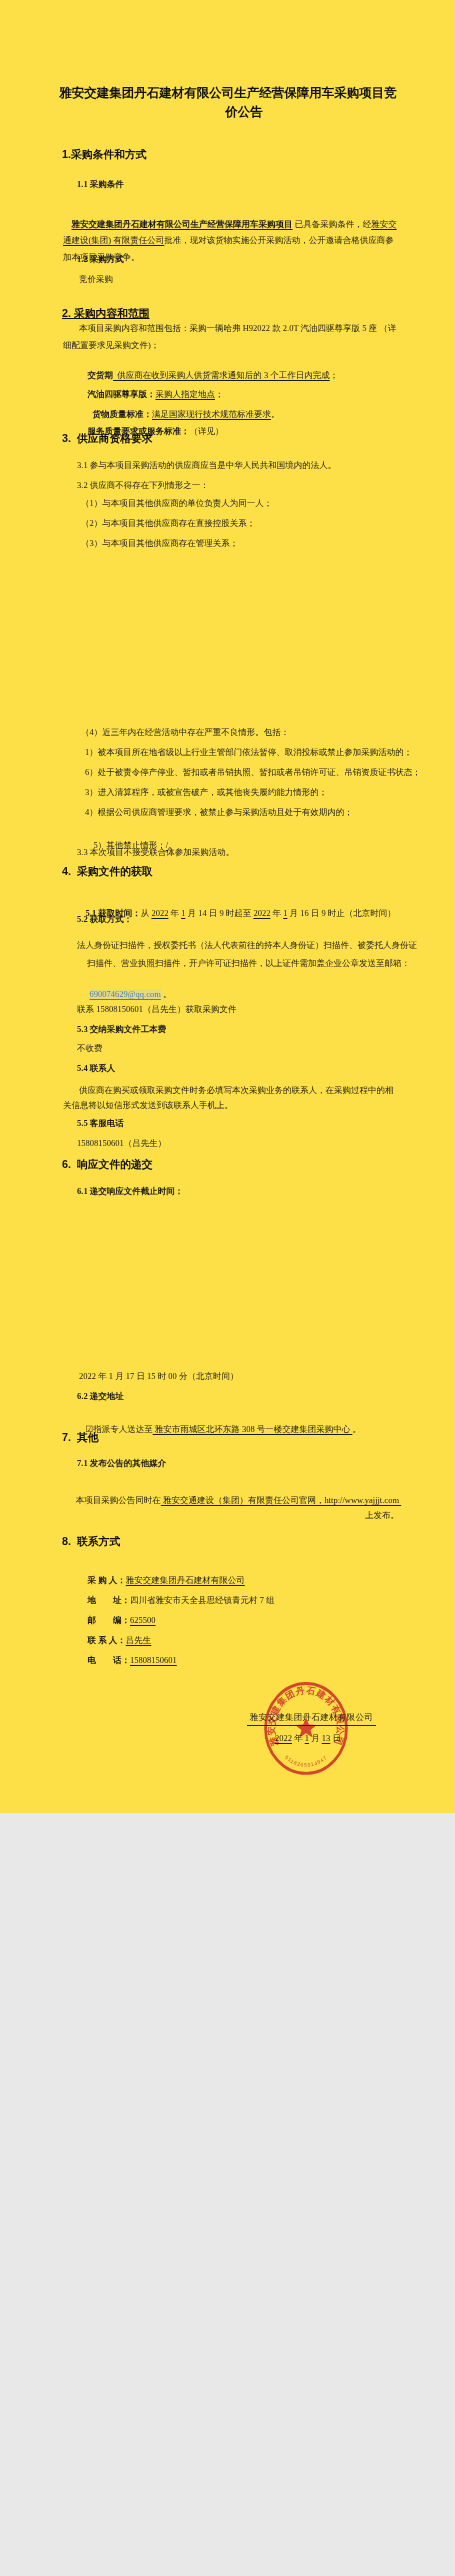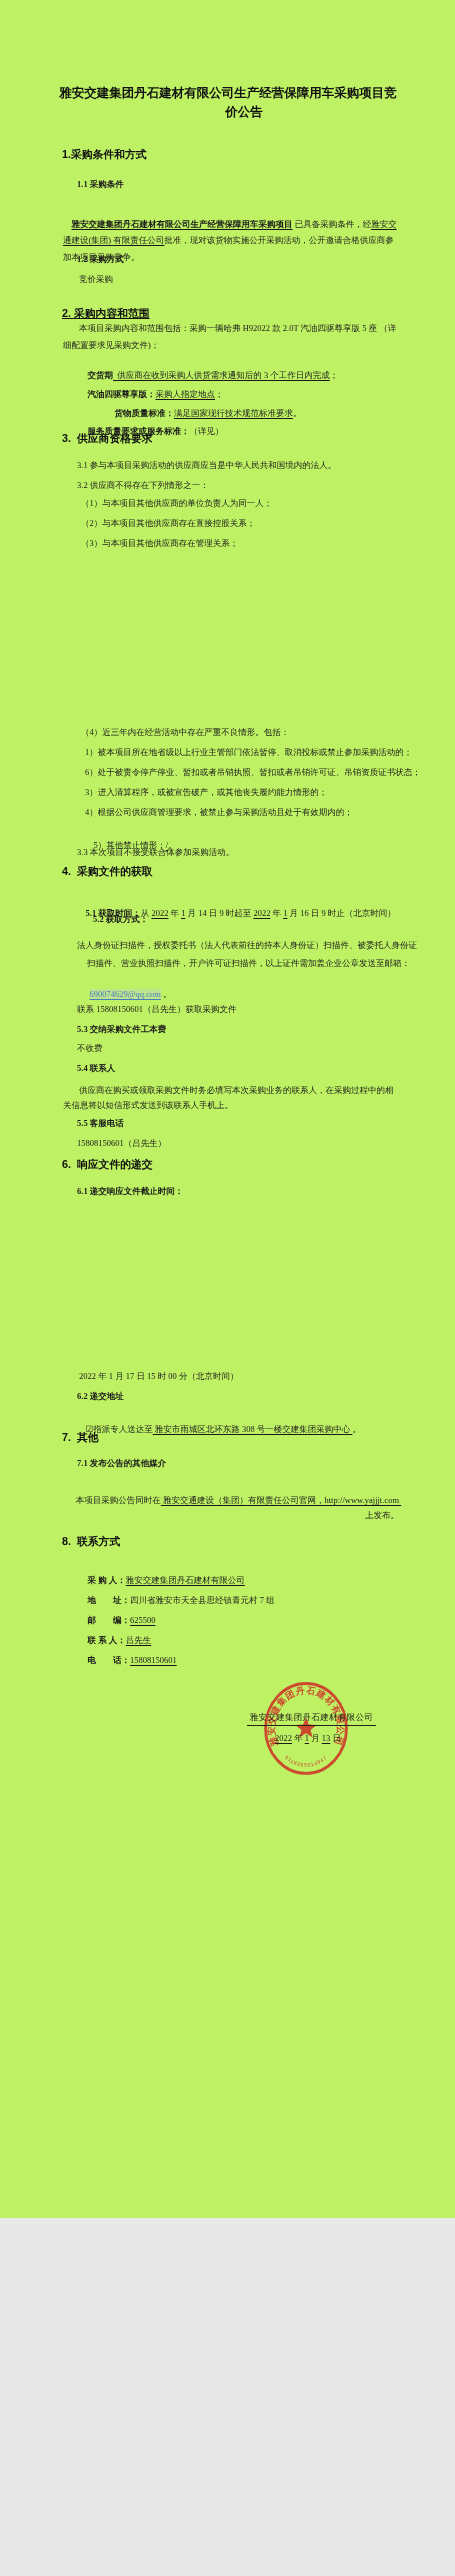--- a/index.html
+++ b/index.html
@@ -1,20 +1,20 @@
 <!DOCTYPE html>
 <html style="font-size:9px"><head>
 <meta charset="utf-8">
 <style>
   html,body{margin:0;padding:0;background:#e8e8e8;}
   .page{
     position:relative;
-    width:456px;height:2218px;
+    width:456px;height:1813px;
     margin:0 auto;
-    background:#bef264;
+    background:#fde047;
     font-family:"Liberation Serif","DejaVu Serif",serif;
     font-size:8.5px;color:#1a1a1a;
     overflow:hidden;
   }
   .line{position:absolute;white-space:pre-wrap;line-height:12.5px;}
   .para{position:absolute;white-space:pre-wrap;}
   .title{
     position:absolute;left:0;width:456px;text-align:center;
     font-family:"Liberation Sans","DejaVu Sans",sans-serif;
     font-weight:700;font-size:12.5px;line-height:19.4px;color:#111;
@@ -63,21 +63,21 @@
   <div class="line" style="left:79px;top:273px;">竞价采购</div>
 
   <div class="h1" style="top:307px;text-decoration:underline;">2. 采购内容和范围</div>
   <div class="para" style="left:63px;top:320px;width:334px;line-height:16.5px;text-indent:16px;">本项目采购内容和范围包括：采购一辆哈弗 H92022 款 2.0T 汽油四驱尊享版 5 座 （详细配置要求见采购文件)；</div>
   <div class="line" style="left:79px;top:356px;">
     <span class="b">交货期</span><span class="u">  供应商在收到采购人供货需求通知后的 3 个工作日内完成</span><span>；</span>
   </div>
   <div class="line" style="left:79px;top:375px;">
     <span class="b">汽油四驱尊享版：</span><span class="u">采购人指定地点</span><span>；</span>
   </div>
-  <div class="line" style="left:94px;top:395px;font-family:Liberation Mono, monospace;">
+  <div class="line" style="left:84px;top:395px;">
     <span class="b">货物质量标准：</span><span class="u">满足国家现行技术规范标准要求</span><span>。</span>
   </div>
   <div class="line" style="left:79px;top:412px;">
     <span class="b">服务质量要求或服务标准：</span><span>（详见）</span>
   </div>
 
   <div class="h1" style="top:432px;">3.  供应商资格要求</div>
   <div class="line" style="left:77px;top:459px;">3.1 参与本项目采购活动的供应商应当是中华人民共和国境内的法人。</div>
   <div class="line" style="left:77px;top:479px;">3.2 供应商不得存在下列情形之一：</div>
   <div class="line" style="left:81px;top:497px;">（1）与本项目其他供应商的单位负责人为同一人；</div>
@@ -90,21 +90,21 @@
   <div class="line" style="left:85px;top:806px;">4）根据公司供应商管理要求，被禁止参与采购活动且处于有效期内的；</div>
   <div class="line" style="left:85px;top:826px;">
     <span>5）其他禁止情形：</span><span class="u">/</span><span>。</span>
   </div>
   <div class="line" style="left:77px;top:846px;">3.3 本次项目不接受联合体参加采购活动。</div>
 
   <div class="h1" style="top:865px;">4.  采购文件的获取</div>
   <div class="line" style="left:77px;top:894px;">
     <span class="b">5.1 获取时间：</span><span>从 </span><span class="u">2022</span><span> 年 </span><span class="u">1</span><span> 月 14 日 9 时起至 </span><span class="u">2022</span><span> 年 </span><span class="u">1</span><span> 月 16 日 9 时止（北京时间）</span>
   </div>
-  <div class="line b" style="left:93px;top:913px;font-family:Liberation Serif, serif;">5.2 获取方式：</div>
+  <div class="line b" style="left:77px;top:913px;font-family:Liberation Serif, serif;">5.2 获取方式：</div>
   <div class="line" style="left:77px;top:939px;">法人身份证扫描件，授权委托书（法人代表前往的持本人身份证）扫描件、被委托人身份证</div>
   <div class="line" style="left:87px;top:957px;">扫描件、营业执照扫描件，开户许可证扫描件，以上证件需加盖企业公章发送至邮箱：</div>
   <div class="line" style="left:81px;top:975px;">
     <span class="email">690074629@qq.com</span><span> 。</span>
   </div>
   <div class="line" style="left:77px;top:1003px;">联系 15808150601（吕先生）获取采购文件</div>
   <div class="line b" style="left:77px;top:1023px;">5.3 交纳采购文件工本费</div>
   <div class="line" style="left:77px;top:1042px;">不收费</div>
   <div class="line b" style="left:77px;top:1062px;">5.4 联系人</div>
   <div class="para" style="left:63px;top:1083px;width:334px;line-height:15px;text-indent:16px;">供应商在购买或领取采购文件时务必填写本次采购业务的联系人，在采购过程中的相关信息将以短信形式发送到该联系人手机上。</div>

